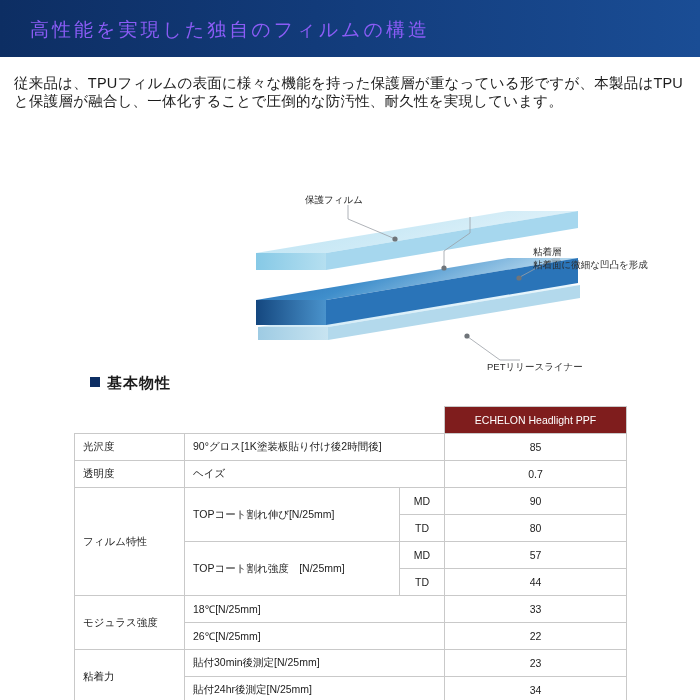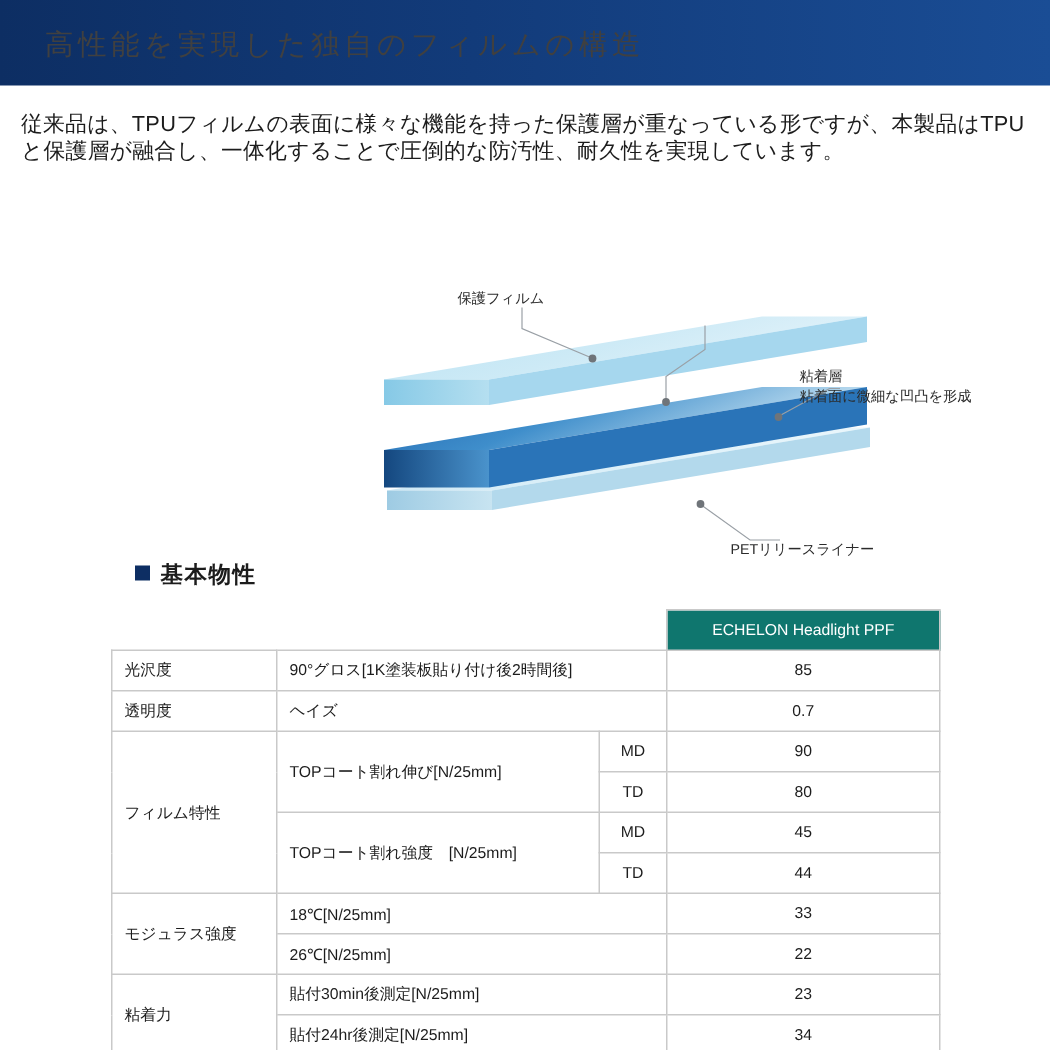--- a/index.html
+++ b/index.html
@@ -24,21 +24,21 @@
     width: 700px;
     height: 57px;
     background: linear-gradient(90deg, #0d2e63 0%, #123b7a 45%, #1a4d95 100%);
   }
   .header-title {
     position: absolute;
     left: 30px;
     top: 17px;
     font-size: 19px;
     letter-spacing: 3px;
-    color: #404040;
+    color: #8b5cf6;
     font-weight: normal;
     text-align: right;
   }
 
   
   .lead {
     position: absolute;
     left: 14px;
     top: 74px;
     width: 672px;
@@ -111,21 +111,21 @@
     text-align: left;
     vertical-align: middle;
   }
   .col-a { width: 110px; }
   .col-b { width: 215px; }
   .col-c { width: 45px;  text-align: center !important; }
   .col-d { width: 182px; text-align: center !important; }
 
   .hdr-blank { border: none !important; background: #ffffff; }
   .hdr-val {
-    background: #0f766e;
+    background: #7f1d1d;
     color: #ffffff;
     text-align: center !important;
     font-size: 10.5px;
     height: 28px;
   }
   .ctr { text-align: center; }
   .vmid { vertical-align: middle; }
 </style>
 </head>
 <body>
@@ -245,21 +245,21 @@
         <td class="col-c">MD</td>
         <td class="col-d">90</td>
       </tr>
       <tr>
         <td class="col-c">TD</td>
         <td class="col-d">80</td>
       </tr>
       <tr>
         <td rowspan="2" class="vmid">TOPコート割れ強度　[N/25mm]</td>
         <td class="col-c">MD</td>
-        <td class="col-d">45</td>
+        <td class="col-d">57</td>
       </tr>
       <tr>
         <td class="col-c">TD</td>
         <td class="col-d">44</td>
       </tr>
 
       <tr>
         <td class="ctr vmid" rowspan="2">モジュラス強度</td>
         <td colspan="2">18℃[N/25mm]</td>
         <td class="col-d">33</td>

